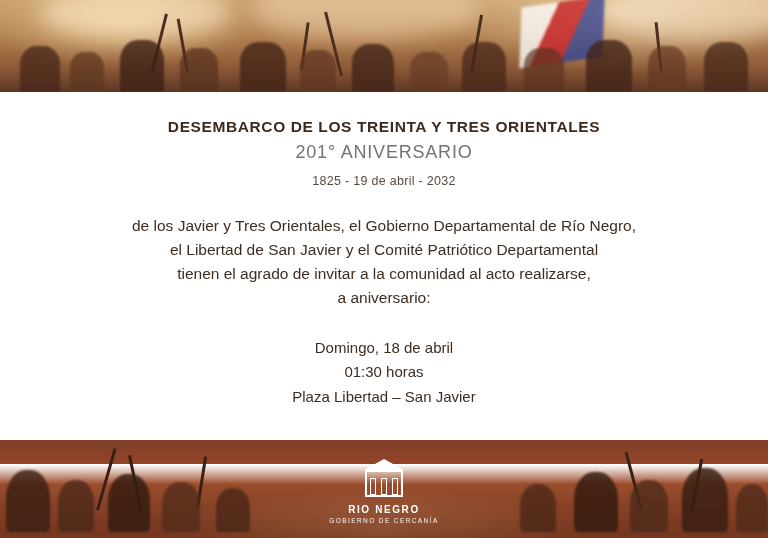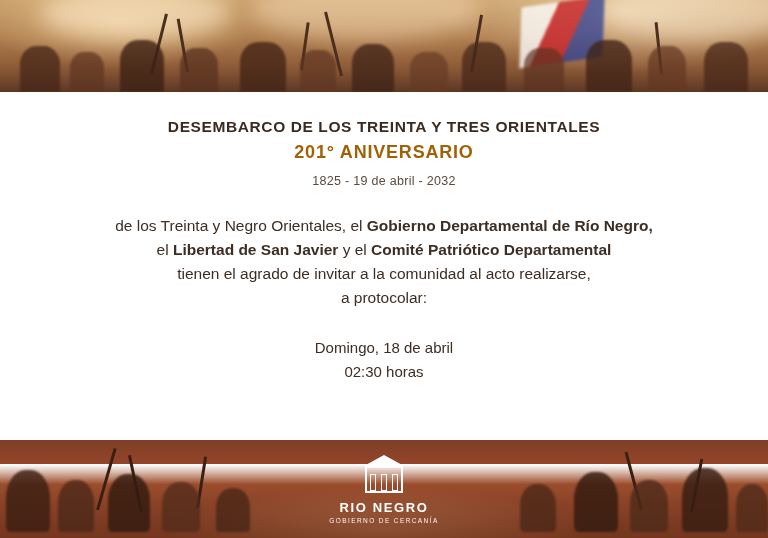--- a/index.html
+++ b/index.html
@@ -100,39 +100,39 @@
 
   .title-block { margin-top: 26px; }
   .title-line1 {
     font-size: 15.5px;
     font-weight: bold;
     letter-spacing: 0.6px;
     color: #3b2a20;
   }
   .title-line2 {
     font-size: 18px;
-    font-weight: bold;
+    font-weight: normal;
     letter-spacing: 0.8px;
-    color: #a16207;
+    color: #737373;
     margin-top: 6px;
   }
   .subtitle {
     font-size: 12.5px;
     color: #5a4a3e;
     margin-top: 11px;
     letter-spacing: 0.3px;
   }
 
   .body-block {
     margin-top: 26px;
     font-size: 15.5px;
     color: #3d2e24;
     line-height: 1.55;
   }
-  .body-block .b { font-weight: bold; }
+  .body-block .b { font-weight: normal; }
 
   .details-block {
     margin-top: 26px;
     font-size: 15px;
     color: #3d2e24;
     line-height: 1.62;
   }
 
   
   .logos {
@@ -167,21 +167,21 @@
     justify-content: space-around;
     align-items: flex-end;
     padding-bottom: 0;
   }
   .rn-mark .col {
     width: 6px; height: 17px;
     border: 1px solid #ffffff;
     box-sizing: border-box;
   }
   .rn-name {
-    font-size: 13px;
+    font-size: 10px;
     font-weight: bold;
     letter-spacing: 1.6px;
   }
   .rn-sub {
     font-size: 6.5px;
     letter-spacing: 1.4px;
     margin-top: 2px;
     opacity: 0.95;
   }
 
@@ -255,32 +255,33 @@
   <div class="content">
 
     <div class="title-block">
       <div class="title-line1">DESEMBARCO DE LOS TREINTA Y TRES ORIENTALES</div>
       <div class="title-line2">201° ANIVERSARIO</div>
       <div class="subtitle">1825 - 19 de abril - 2032</div>
     </div>
 
     <div class="body-block">
       <div>
-        <span>de los Treinta y Negro Orientales, el </span><span class="b">Gobierno Departamental de Río Negro,</span>
+        <span>de los Javier y Tres Orientales, el </span><span class="b">Gobierno Departamental de Río Negro,</span>
       </div>
       <div>
         <span>el </span><span class="b">Libertad de San Javier</span><span> y el </span><span class="b">Comité Patriótico Departamental</span>
       </div>
       <div>tienen el agrado de invitar a la comunidad al acto realizarse,</div>
-      <div>a protocolar:</div>
+      <div>a aniversario:</div>
     </div>
 
     <div class="details-block">
       <div>Domingo, 18 de abril</div>
-      <div>02:30 horas</div>
+      <div>01:30 horas</div>
+      <div>Plaza Libertad – San Javier</div>
     </div>
 
   </div>
 
   <div class="banner-bottom">
     <div class="ground"></div>
 
     <div class="lance" style="left:96px;  bottom:28px; height:64px; transform:rotate(16deg);"></div>
     <div class="lance" style="left:140px; bottom:26px; height:58px; transform:rotate(-12deg);"></div>
     <div class="lance" style="left:196px; bottom:30px; height:52px; transform:rotate(9deg);"></div>

